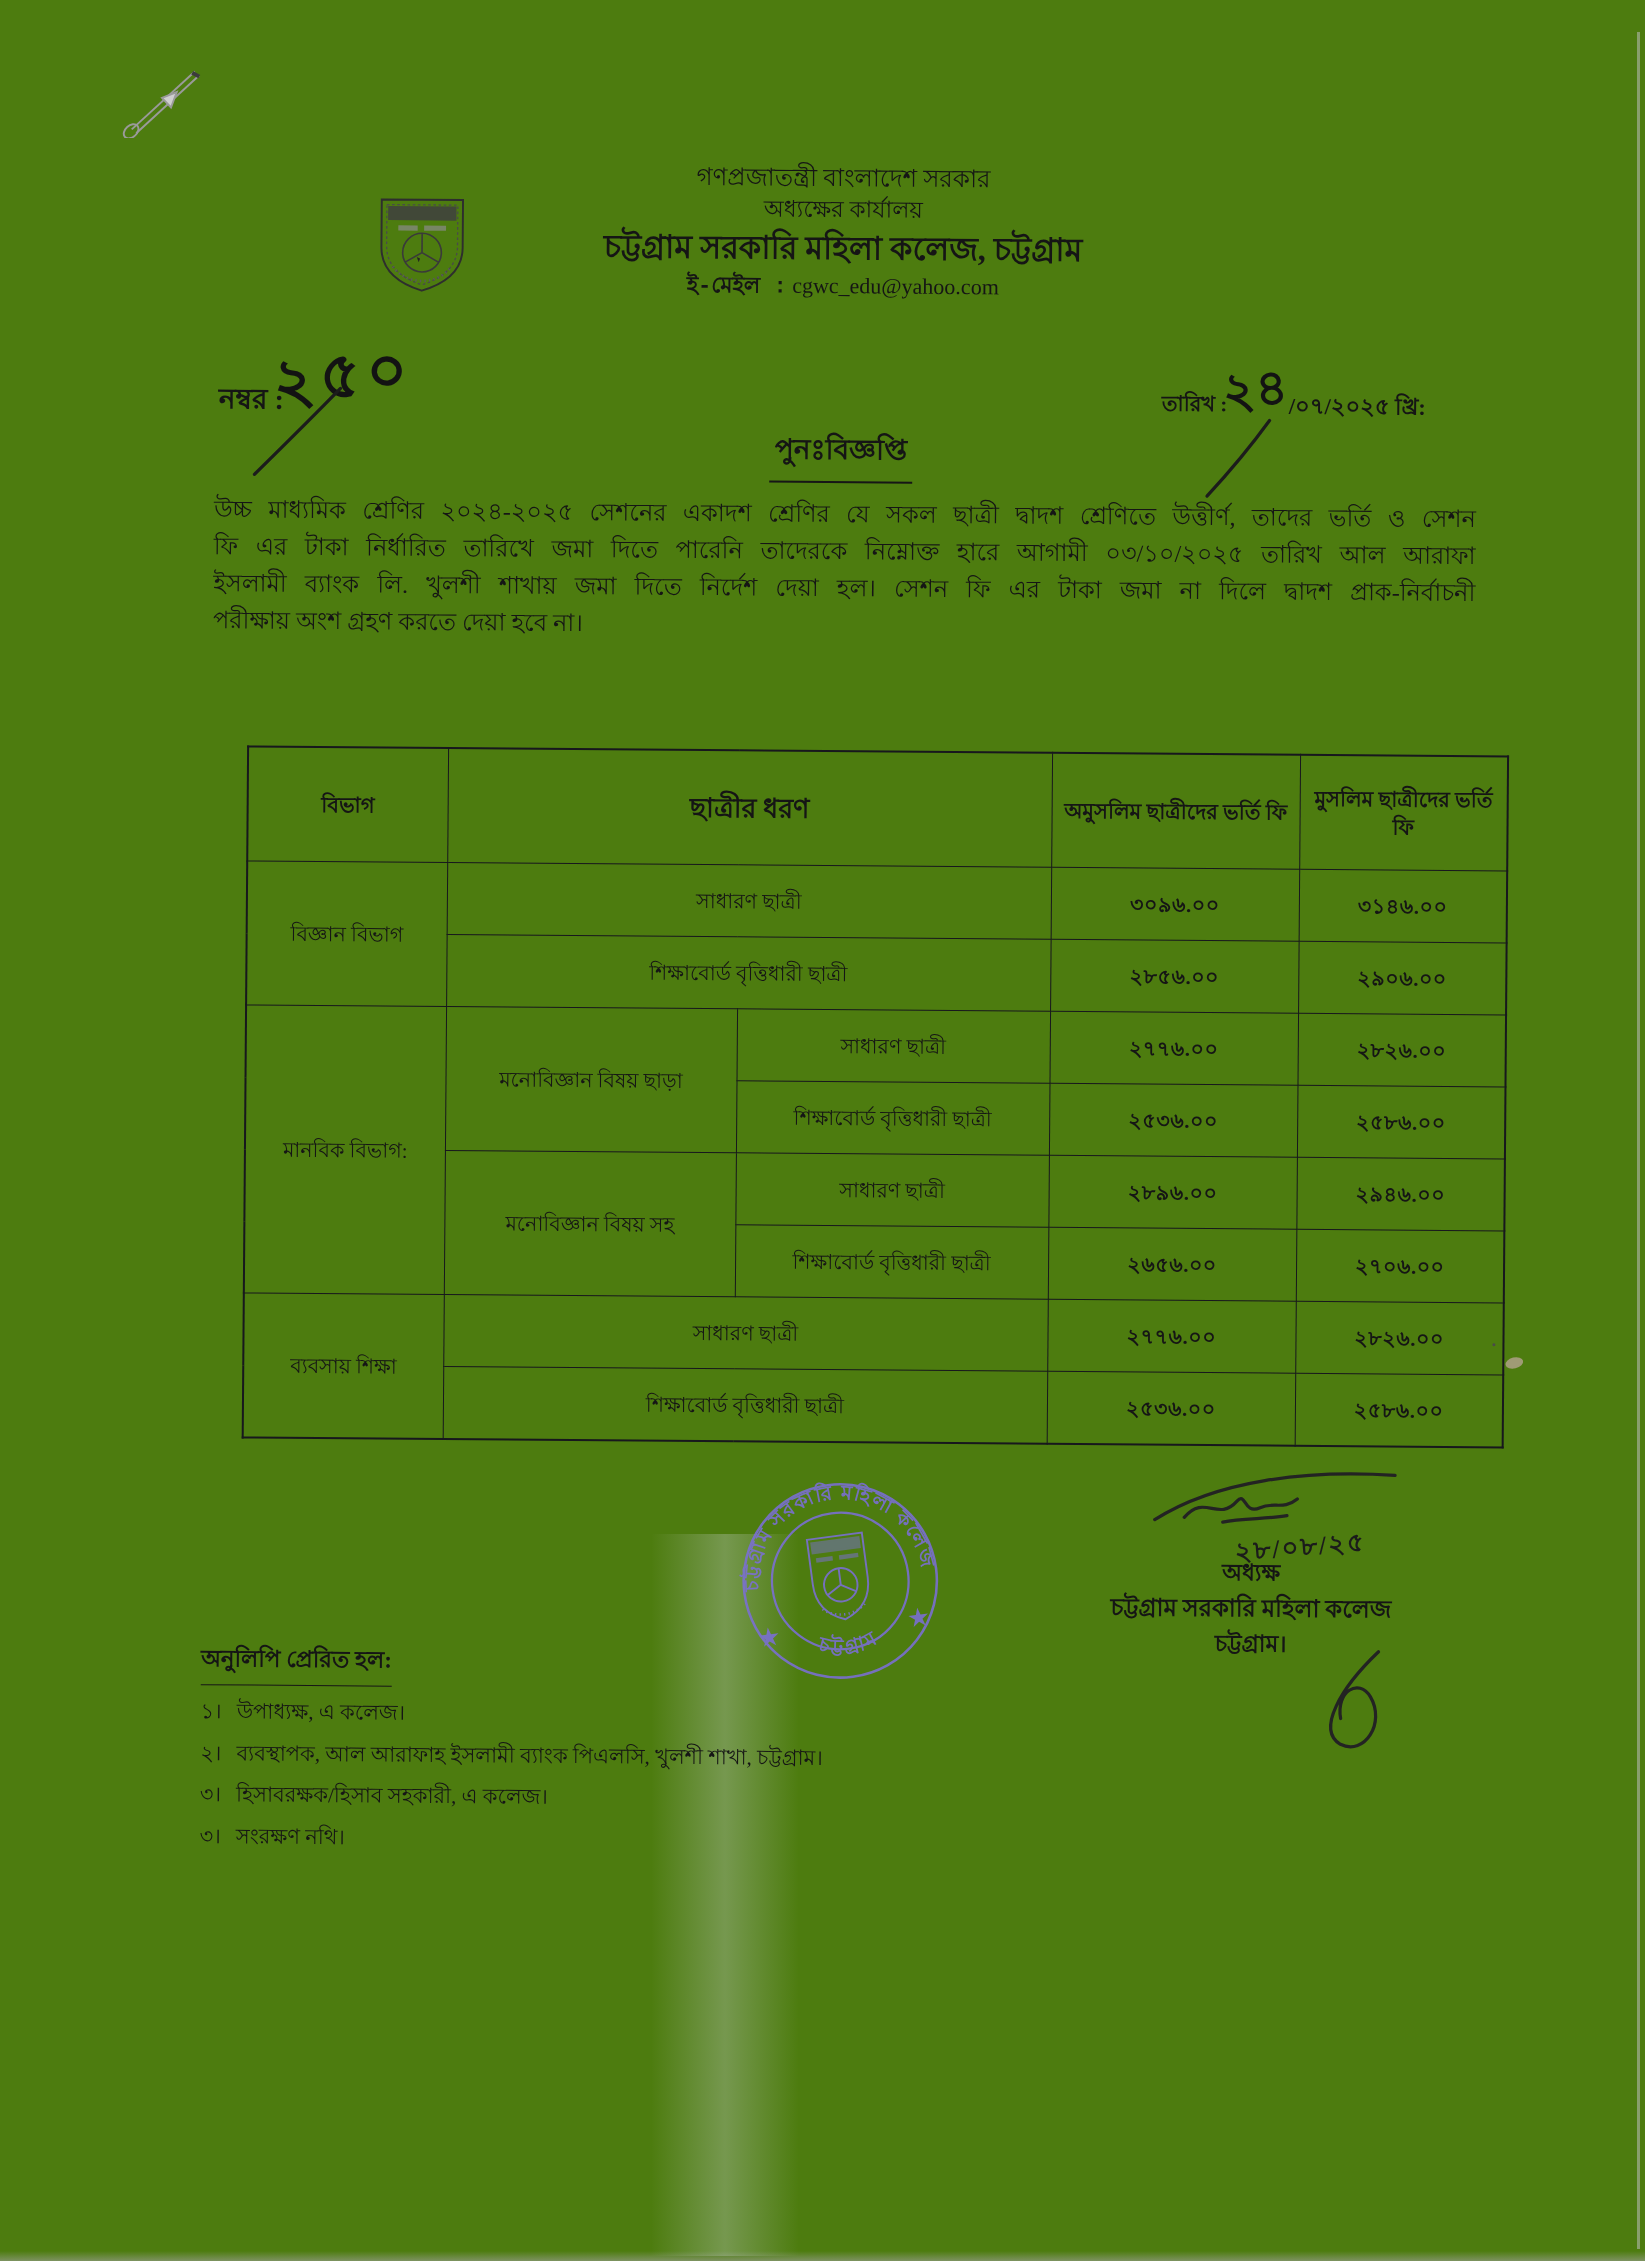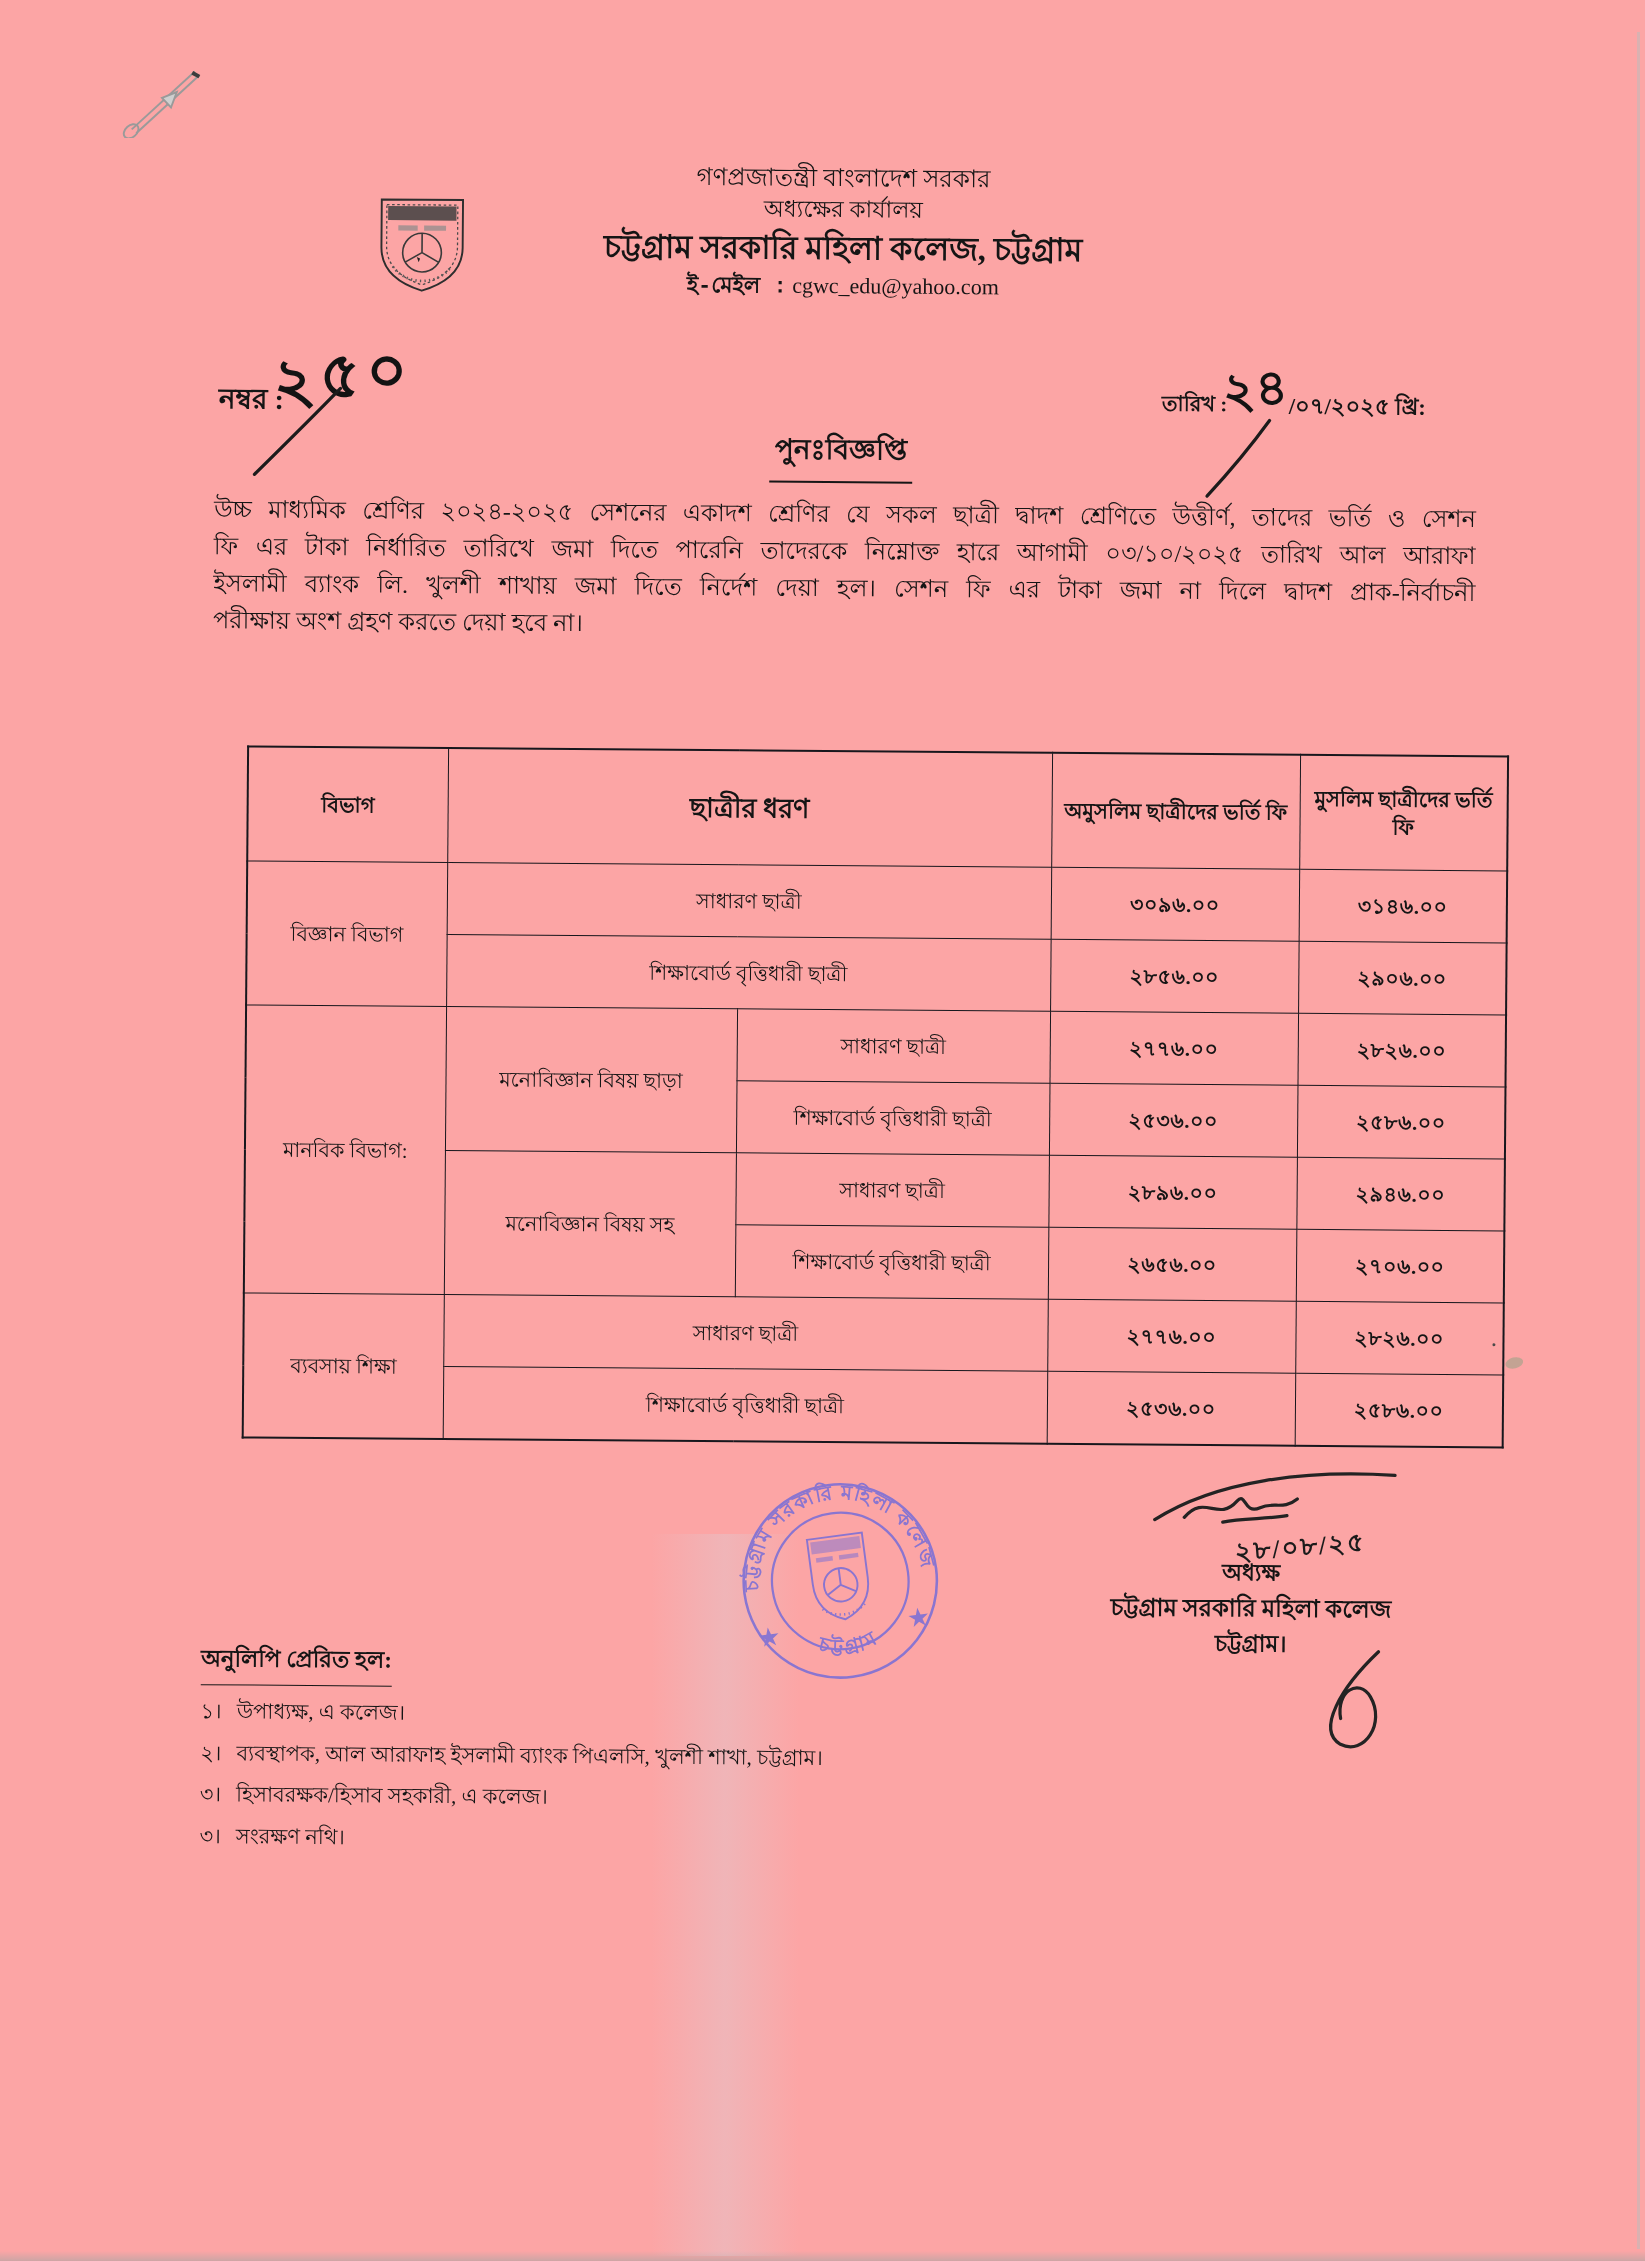--- a/index.html
+++ b/index.html
@@ -1,18 +1,18 @@
 <!DOCTYPE html>
 <html lang="bn" style="font-size:10.3px"><head>
 <meta charset="utf-8">
 <style>
   html,body { margin:0; padding:0; background:#e9e9e9; }
   .page {
     position:relative; width:1645px; height:2261px; overflow:hidden;
-    background:#fca5a5; color:#151515;
+    background:#4d7c0f; color:#151515;
     font-family:"Liberation Serif","DejaVu Serif",serif;
   }
   .tilt { position:absolute; inset:0; transform:rotate(0.45deg); transform-origin:823px 0px; }
 
   
   .letterhead { position:absolute; left:458px; top:162px; width:774px; text-align:center; }
   .lh-gov     { font-size:24.5px; line-height:32px; }
   .lh-office  { font-size:23px; line-height:31px; }
   .lh-college { font-size:32px; line-height:41px; font-weight:700; margin-top:2.6px; }
   .lh-email   { font-size:22px; line-height:30px; margin-top:2.6px; }

